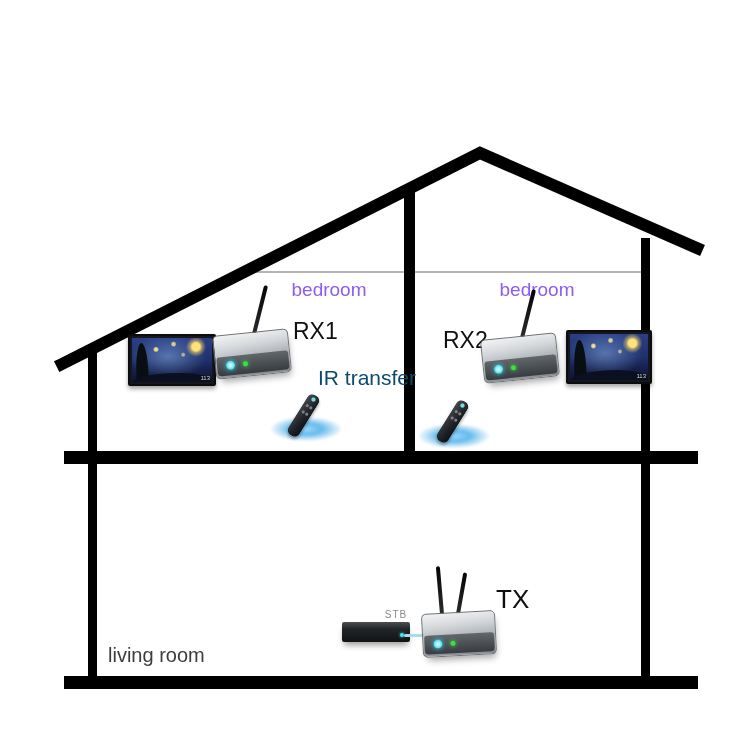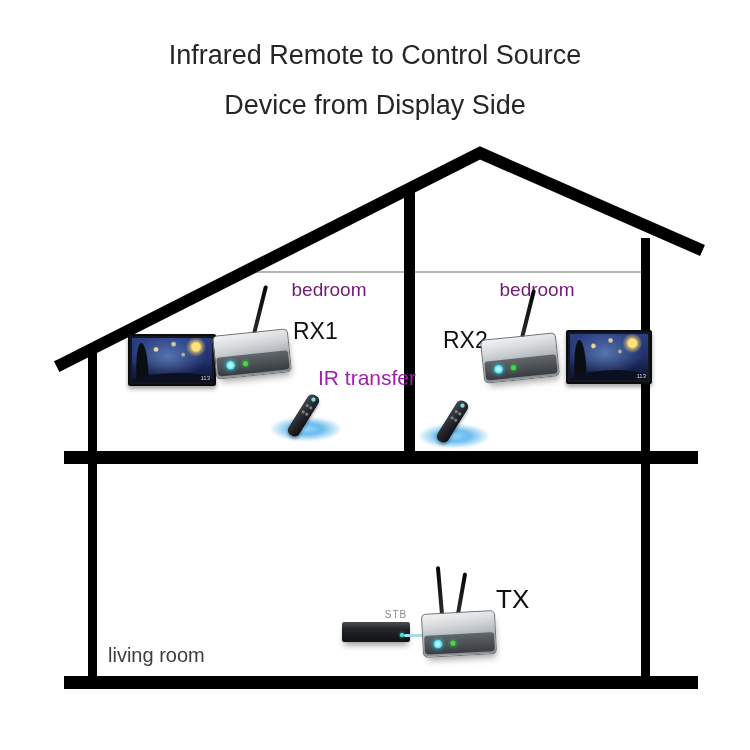--- a/index.html
+++ b/index.html
@@ -7,28 +7,28 @@
     position:relative;width:750px;height:750px;background:#ffffff;overflow:hidden;
     font-family:"Liberation Sans", sans-serif;
   }
   .abs{position:absolute;}
 
   
   .title{position:absolute;left:0;right:0;top:30px;text-align:center;
          font-size:27px;line-height:50px;color:#262626;}
 
   
-  .room-label{position:absolute;font-size:19px;color:#701a75;text-align:center;}
+  .room-label{position:absolute;font-size:19px;color:#8b5cf6;text-align:center;}
   .living-label{position:absolute;font-size:20px;color:#3d3d3d;text-align:right;}
 
   
   .rx-label{position:absolute;font-size:23px;color:#101010;}
   .tx-label{position:absolute;font-size:26px;color:#101010;text-align:right;}
   .stb-label{position:absolute;font-size:10px;color:#8a8a8a;text-align:center;letter-spacing:1px;}
-  .ir-label{position:absolute;font-size:21px;color:#a21caf;}
+  .ir-label{position:absolute;font-size:21px;color:#0c4a6e;}
 
   
   .tv{position:absolute;background:#15171c;border:2px solid #0b0c10;border-radius:2px;
       padding:2px;box-shadow:0 3px 4px rgba(0,0,0,.35);}
   .tv-screen{position:relative;width:100%;height:100%;overflow:hidden;border-radius:1px;
     background:
       radial-gradient(circle at 80% 20%, #ffe27a 0 4px, rgba(255,214,94,.55) 6px, transparent 10px),
       radial-gradient(circle at 30% 26%, rgba(255,234,150,.9) 0 1.5px, transparent 3px),
       radial-gradient(circle at 52% 14%, rgba(255,234,150,.8) 0 1.5px, transparent 3px),
       radial-gradient(circle at 64% 38%, rgba(255,234,150,.6) 0 1.2px, transparent 2.5px),
@@ -75,24 +75,20 @@
       box-shadow:0 5px 6px -2px rgba(0,0,0,.4);}
   .stb-led{position:absolute;right:6px;top:55%;width:4px;height:4px;border-radius:50%;
       background:#45e6f0;box-shadow:0 0 3px #45e6f0;}
   .cable{position:absolute;height:3px;background:#a5dde8;border-radius:2px;}
 </style>
 </head>
 <body>
 
 <div class="canvas">
 
-  <div class="title">
-    <div>Infrared Remote to Control Source</div>
-    <div>Device from Display Side</div>
-  </div>
 
   <svg class="abs" style="left:0;top:0" width="750" height="750" viewBox="0 0 750 750">
     <line x1="239" y1="272" x2="641" y2="272" stroke="#b5b5b5" stroke-width="2"></line>
     <rect x="88" y="350" width="9" height="338" fill="#000"></rect>
     <rect x="641" y="238" width="9" height="450" fill="#000"></rect>
     <rect x="404" y="192" width="11" height="266" fill="#000"></rect>
     <rect x="64" y="451" width="634" height="13" fill="#000"></rect>
     <rect x="64" y="676" width="634" height="13" fill="#000"></rect>
     <polyline points="62,364 480,153 697,248" fill="none" stroke="#000" stroke-width="12" stroke-linecap="square" stroke-linejoin="miter"></polyline>
   </svg>

